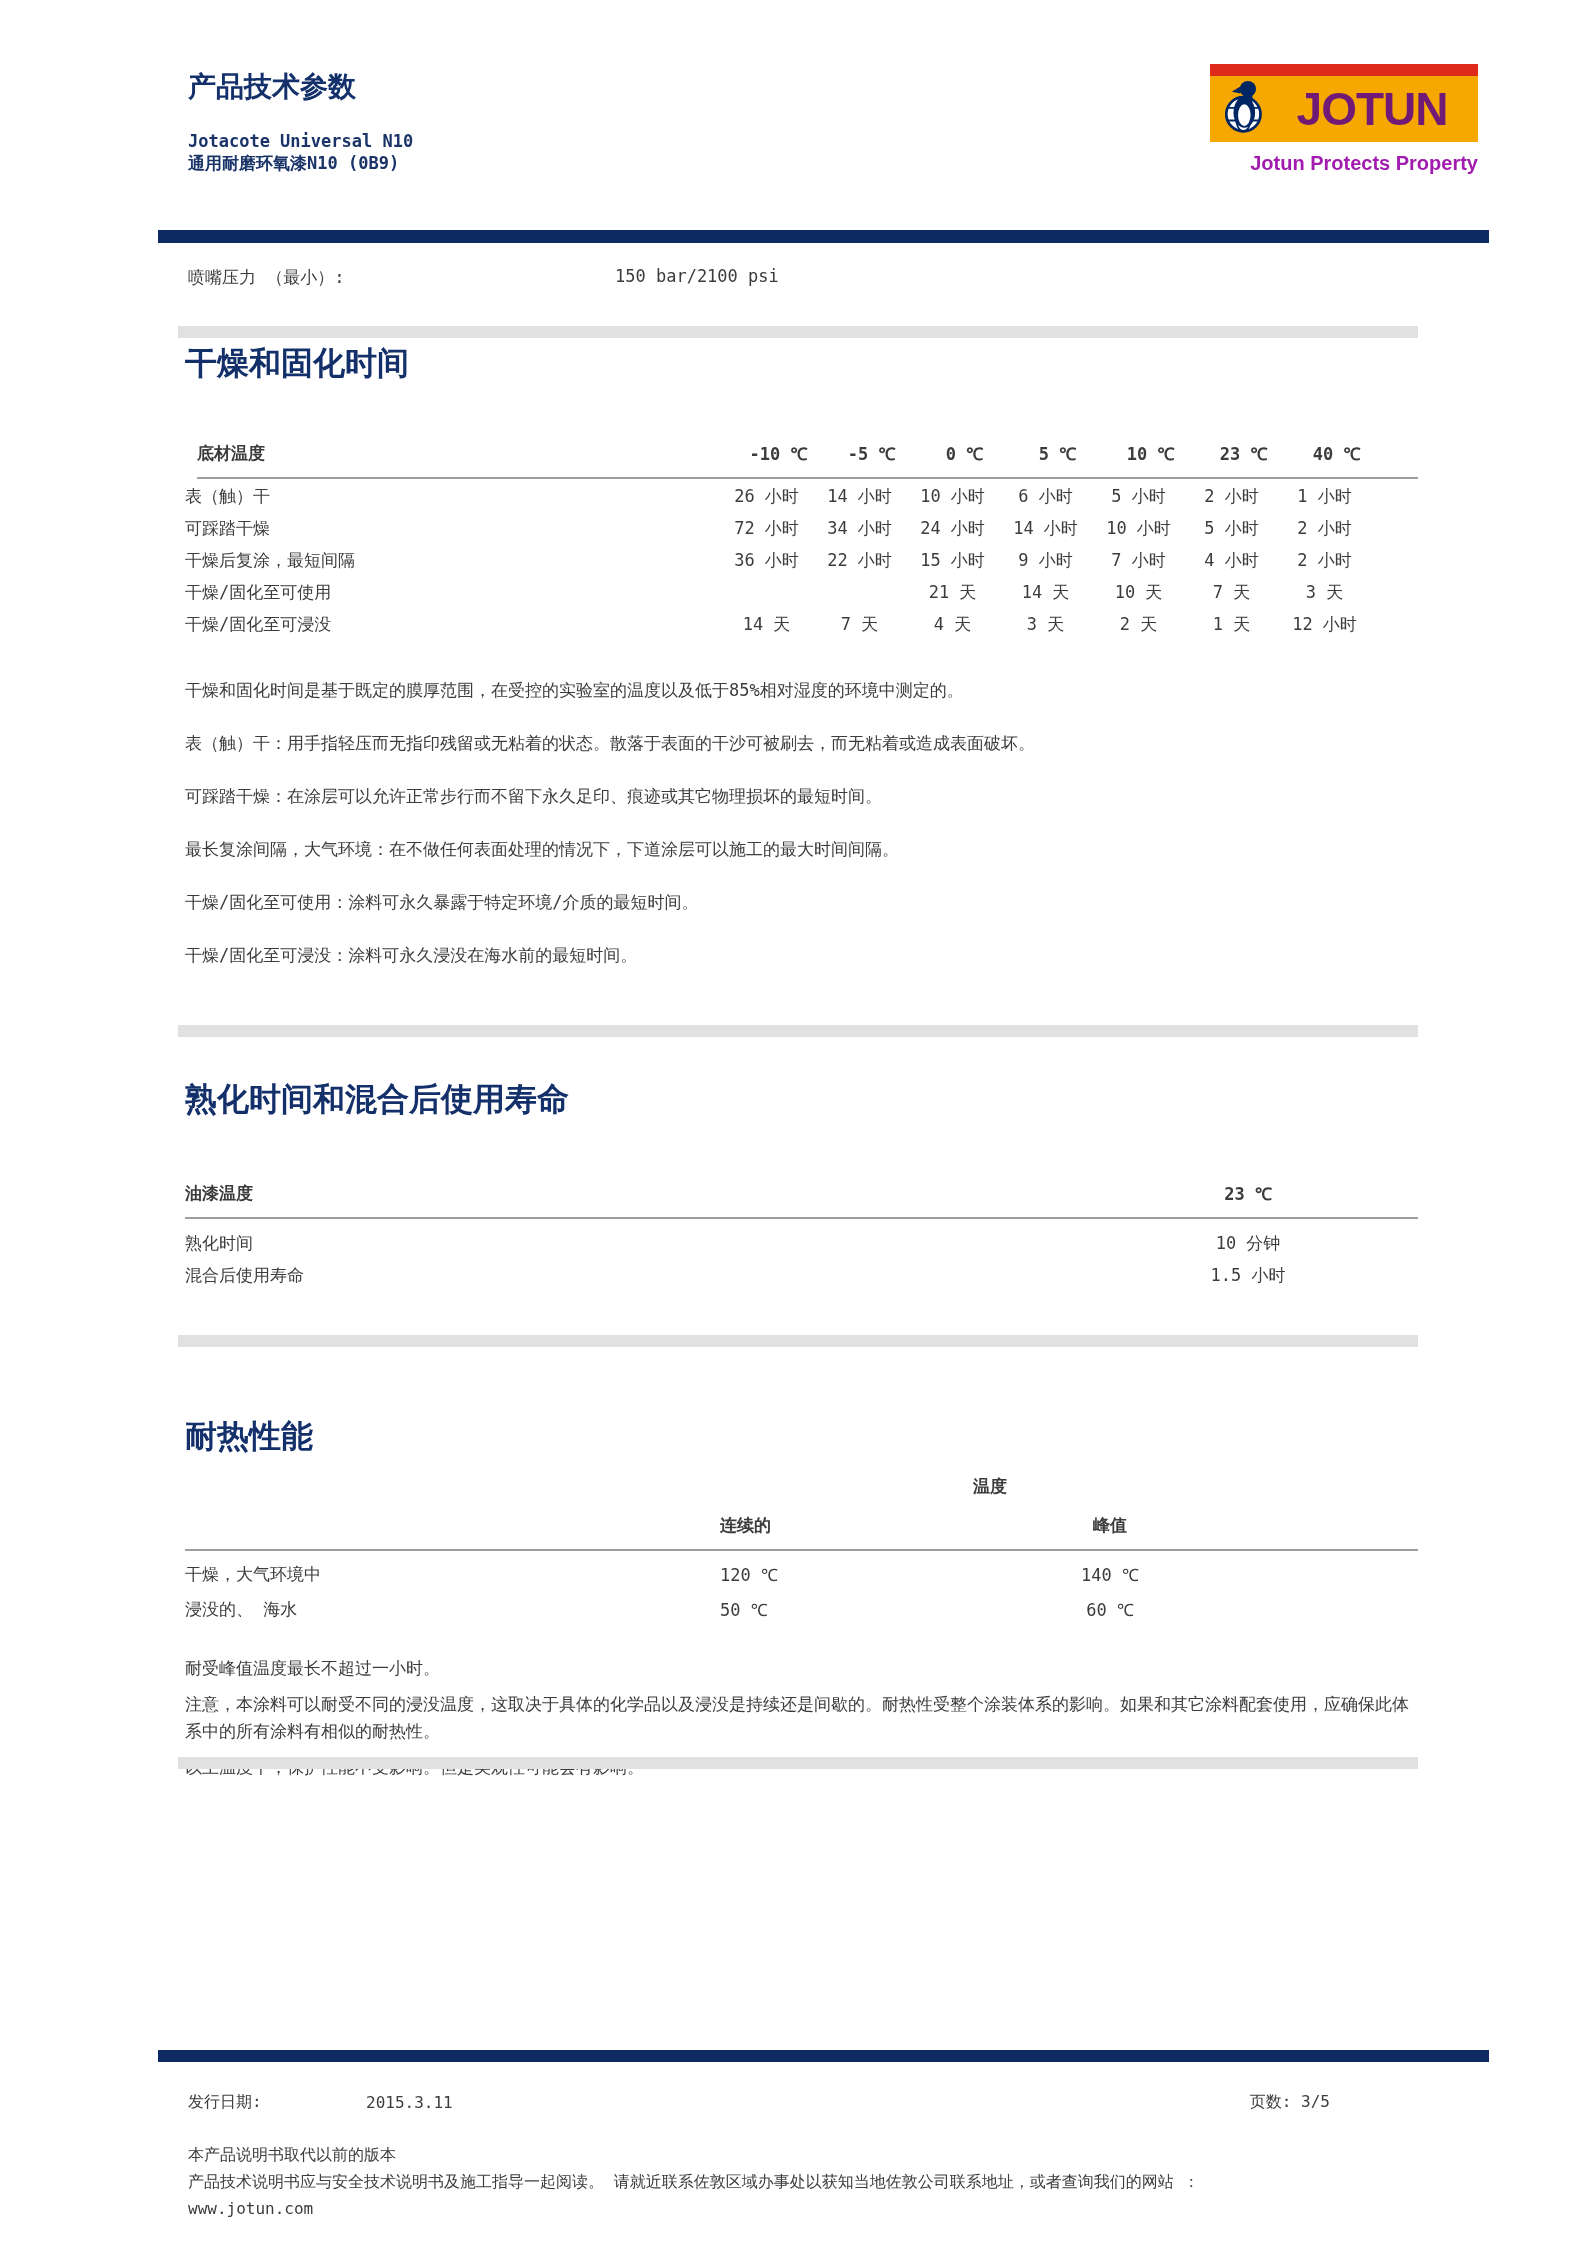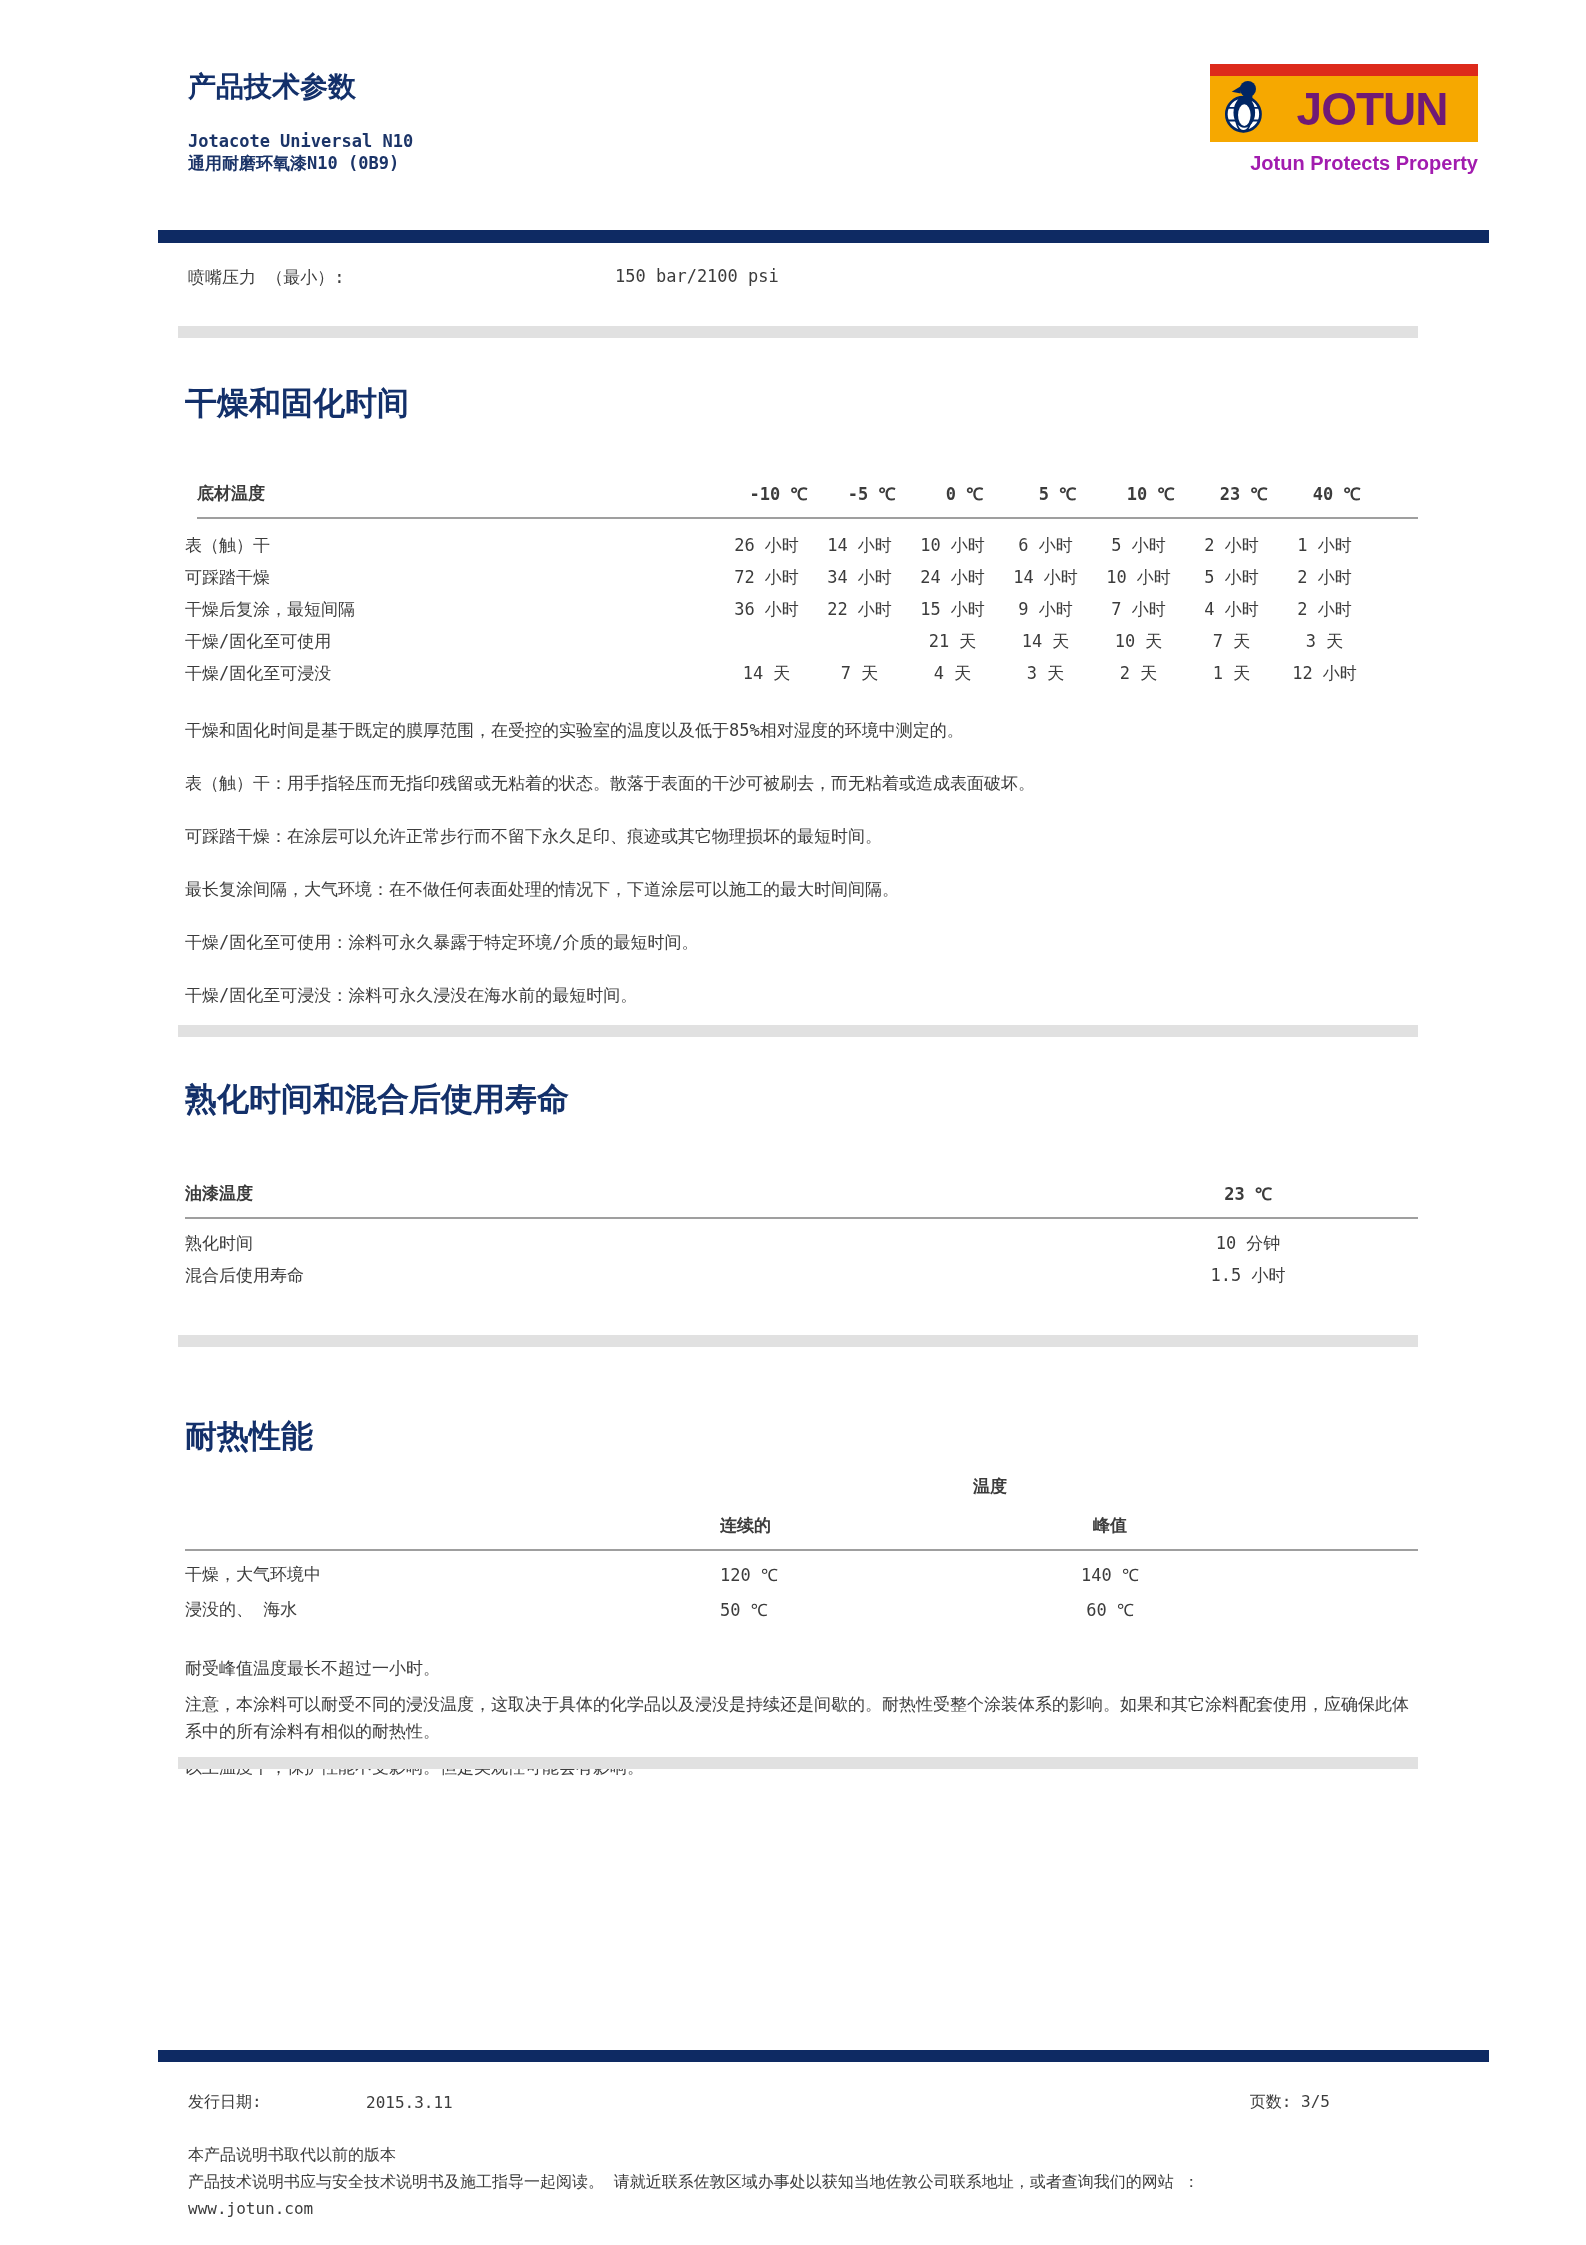--- a/index.html
+++ b/index.html
@@ -27,21 +27,21 @@
   .sec-title { font-size:32px; font-weight:bold; color:#13306a; margin:0; }
   .bold { font-weight:bold; }
   
   .spray-row { position:absolute; left:188px; top:266px; display:flex; font-size:17px; }
   .spray-label { width:427px; }
   
   .dt { margin-top:56px; font-size:17px; }
   .dt-head { display:flex; align-items:flex-end; padding-bottom:12px; border-bottom:2px solid #9f9f9f;margin-left:12px; }
   .dt-label { width:535px; }
   .dt-cell { width:93px; text-align:center; }
-  .dt-row { display:flex; align-items:flex-end; height:32px; }
+  .dt-row { display:flex; align-items:flex-start; height:32px; }
   .dt-body { padding-top:6px; }
   .notes { margin-top:34px; font-size:17px; }
   .notes p { margin:0 0 31px 0; line-height:22px; }
   
   .ct { margin-top:60px; font-size:17px; }
   .ct-head { display:flex; align-items:flex-end; padding-bottom:12px; border-bottom:2px solid #9f9f9f; }
   .ct-label { flex:1; }
   .ct-val { width:340px; text-align:center; }
   .ct-body { padding-top:8px; }
   .ct-row { display:flex; align-items:center; height:32px; }
@@ -100,21 +100,21 @@
 
   <div class="navy-rule" style="top:230px;"></div>
 
   <div class="spray-row">
     <div class="spray-label">喷嘴压力 （最小）:</div>
     <div>150 bar/2100 psi</div>
   </div>
 
   <div class="gray-bar" style="top:326px;"></div>
 
-  <div class="section" style="top:382px;">
+  <div class="section" style="top:342px;">
     <h2 class="sec-title">干燥和固化时间</h2>
 
     <div class="dt">
       <div class="dt-head">
         <div class="dt-label bold">底材温度</div>
         <div class="dt-cell bold">-10 ℃</div>
         <div class="dt-cell bold">-5 ℃</div>
         <div class="dt-cell bold">0 ℃</div>
         <div class="dt-cell bold">5 ℃</div>
         <div class="dt-cell bold">10 ℃</div>

